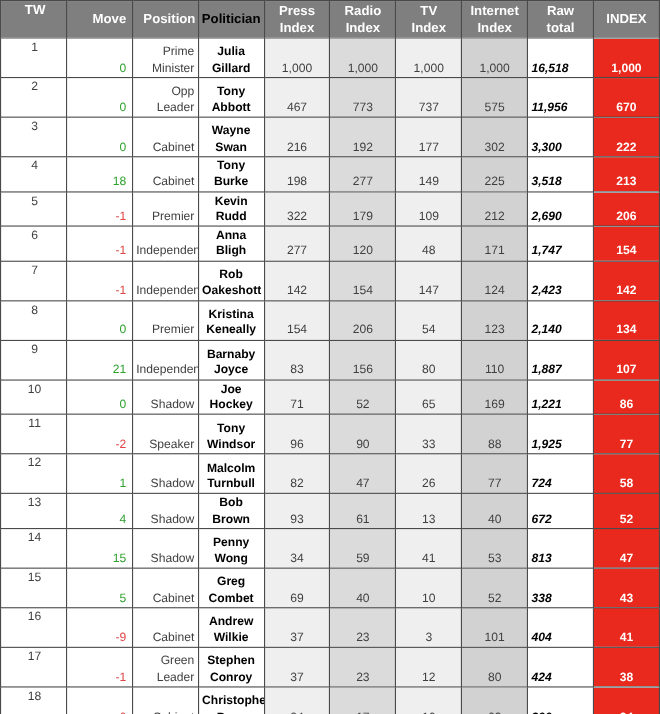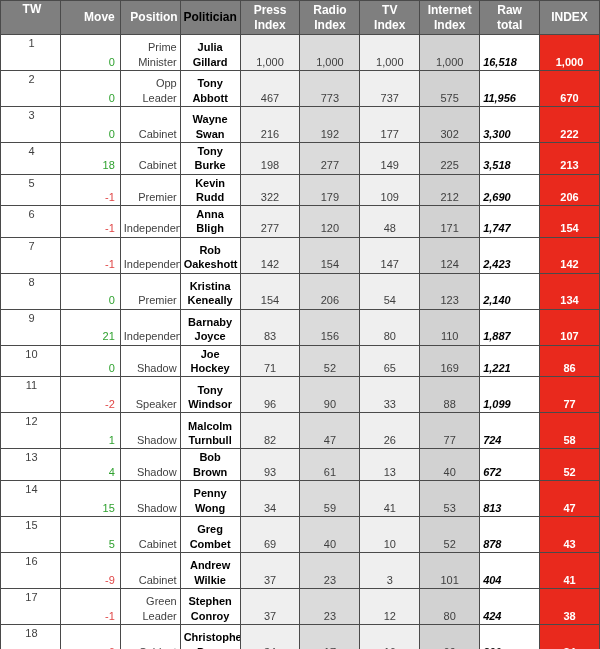--- a/index.html
+++ b/index.html
@@ -196,21 +196,21 @@
         <tr class="tall">
           <td class="c-tw">11</td>
           <td class="c-move move-neg">-2</td>
           <td class="c-position">Speaker</td>
           <td class="c-politician">Tony
 Windsor</td>
           <td class="c-press">96</td>
           <td class="c-radio">90</td>
           <td class="c-tv">33</td>
           <td class="c-internet">88</td>
-          <td class="c-raw">1,099</td>
+          <td class="c-raw">1,925</td>
           <td class="c-index">77</td>
         </tr>
         <tr class="tall">
           <td class="c-tw">12</td>
           <td class="c-move move-pos">1</td>
           <td class="c-position">Shadow</td>
           <td class="c-politician">Malcolm
 Turnbull</td>
           <td class="c-press">82</td>
           <td class="c-radio">47</td>
@@ -247,21 +247,21 @@
         <tr class="tall">
           <td class="c-tw">15</td>
           <td class="c-move move-pos">5</td>
           <td class="c-position">Cabinet</td>
           <td class="c-politician">Greg
 Combet</td>
           <td class="c-press">69</td>
           <td class="c-radio">40</td>
           <td class="c-tv">10</td>
           <td class="c-internet">52</td>
-          <td class="c-raw">878</td>
+          <td class="c-raw">338</td>
           <td class="c-index">43</td>
         </tr>
         <tr class="tall">
           <td class="c-tw">16</td>
           <td class="c-move move-neg">-9</td>
           <td class="c-position">Cabinet</td>
           <td class="c-politician">Andrew
 Wilkie</td>
           <td class="c-press">37</td>
           <td class="c-radio">23</td>

